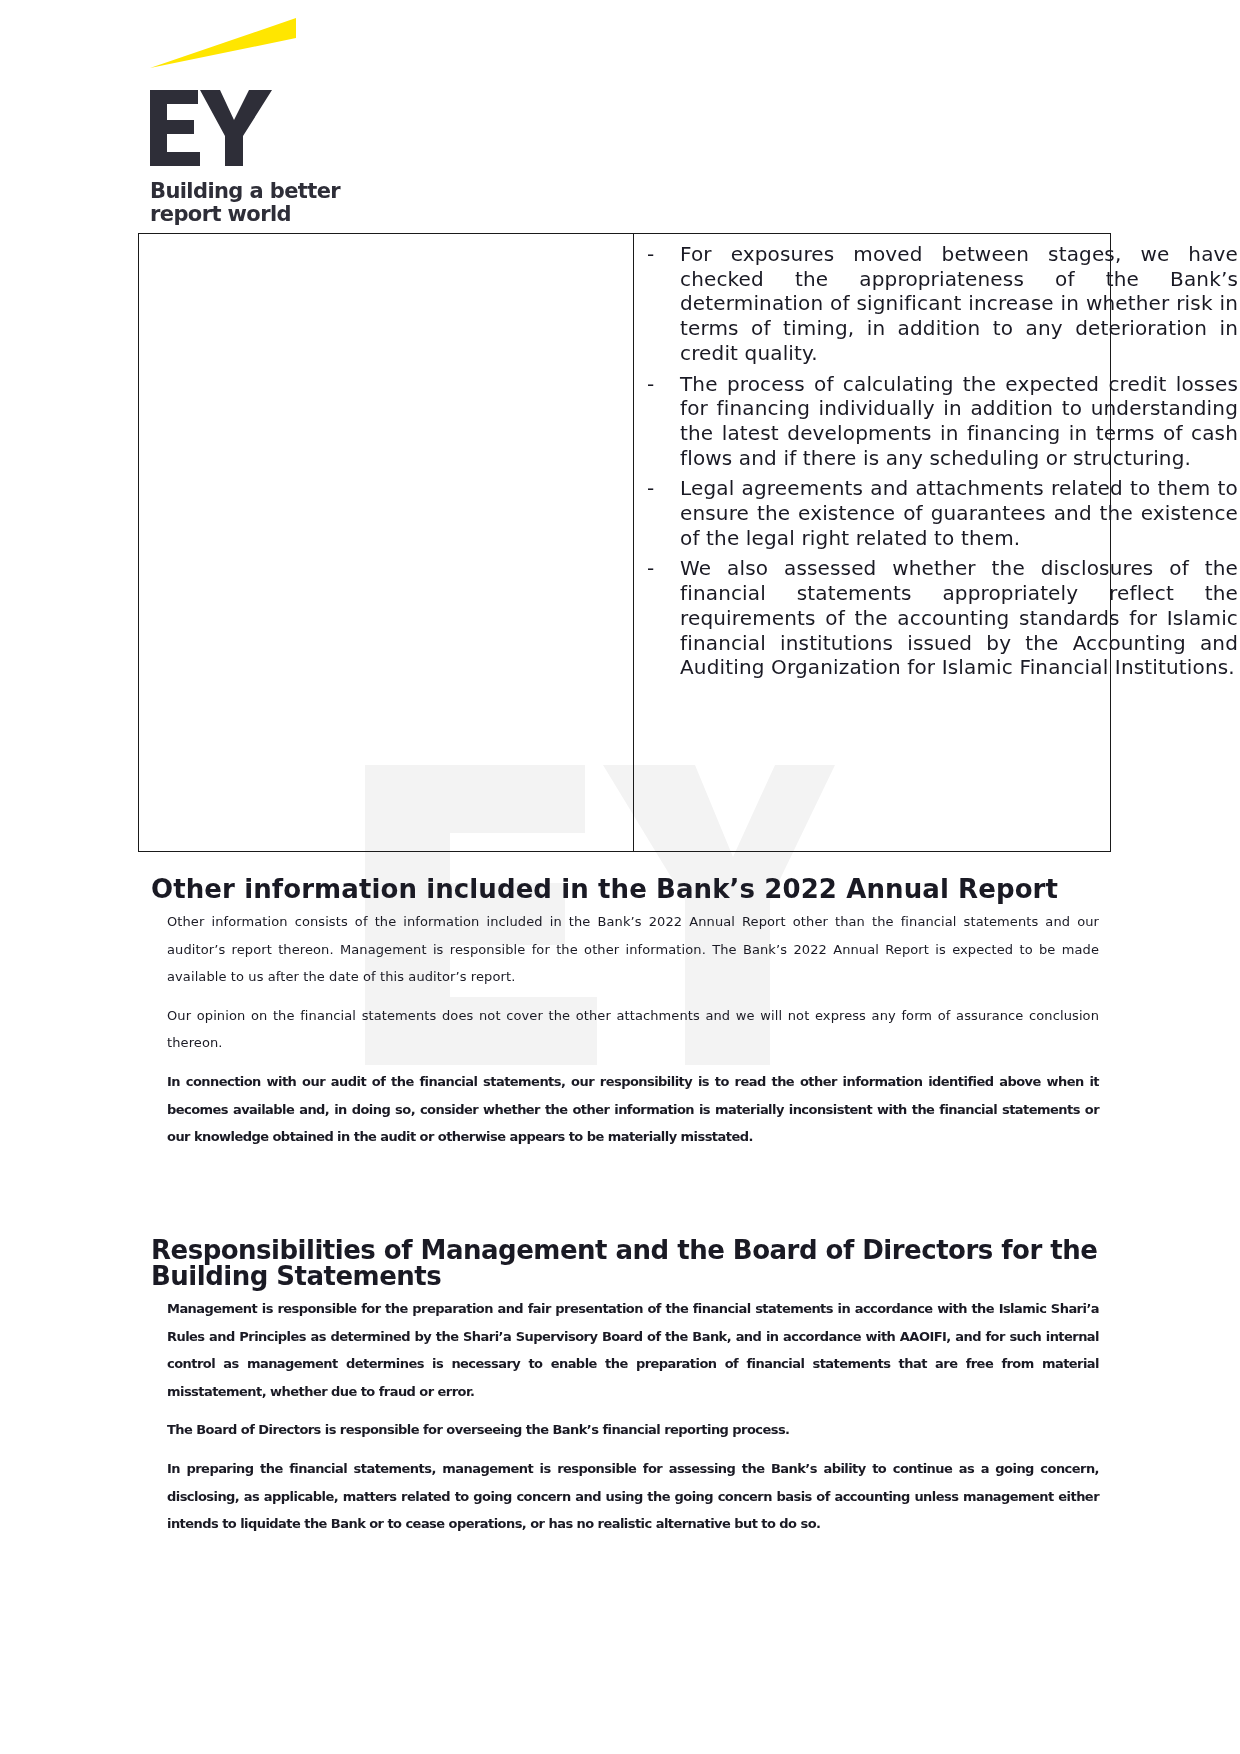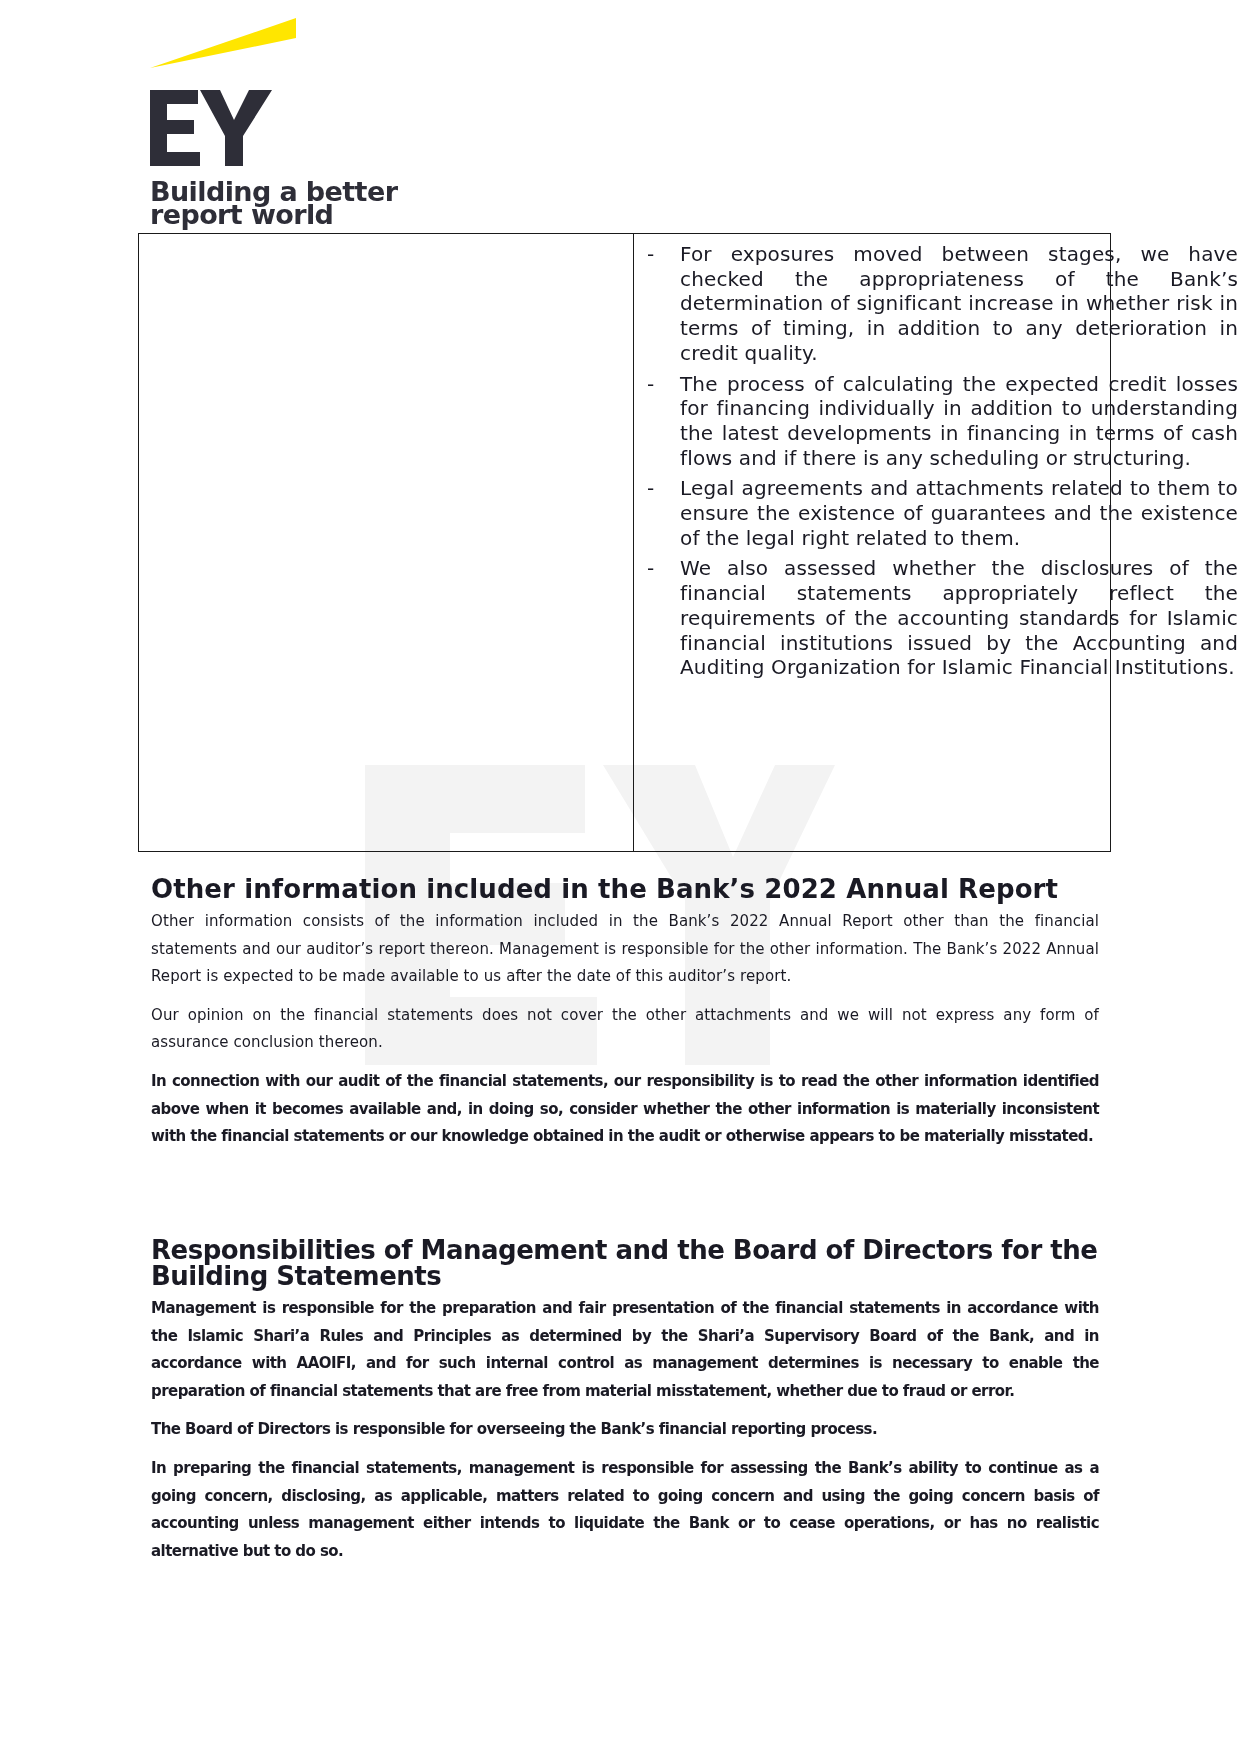--- a/index.html
+++ b/index.html
@@ -2,32 +2,32 @@
 <html><head>
 <meta charset="utf-8">
 <style>
   html, body { margin:0; padding:0; background:#ffffff; }
   body { width:1240px; height:1754px; position:relative; overflow:hidden;
          font-family:"DejaVu Sans", "Liberation Sans", sans-serif; color:#1a1a24; }
   .logo { position:absolute; left:150px; top:16px; width:200px; height:215px; }
   .logo .beam { position:absolute; left:0; top:0; }
   .logo .ey { position:absolute; left:0; top:74px; }
   .tagline { position:absolute; left:150px; top:180px; font-family:"DejaVu Sans", sans-serif;
-             font-weight:bold; font-size:27px; line-height:23px; color:#2e2e38; letter-spacing:-0.6px; }
+             font-weight:bold; font-size:21px; line-height:23px; color:#2e2e38; letter-spacing:-0.6px; }
   .watermark { position:absolute; left:365px; top:765px; width:470px; height:300px; z-index:0; }
   .table { position:absolute; left:138px; top:233px; width:971px; height:617px;
            border:1.5px solid #1a1a1a; z-index:1; }
   .table .divider { position:absolute; left:494px; top:0; bottom:0; border-left:1.2px solid #1a1a1a; }
   .bullets { position:absolute; left:508px; top:8px; width:591px; margin:0; padding:0; list-style:none; }
   .bullets li { position:relative; padding-left:33px; margin-bottom:6px; font-size:20px; line-height:24.7px;
                 text-align:justify; letter-spacing:0.15px; }
   .bullets li .dash { position:absolute; left:0; top:0; }
   .section { position:absolute; left:151px; width:948px; z-index:1; }
   .section h2 { font-size:26px; font-weight:bold; margin:0 0 6px 0; line-height:26px; letter-spacing:0.1px; }
-  .section p { font-size:15px; line-height:27.6px; margin:0 0 11px 0; text-align:justify; letter-spacing:0.1px; }
+  .section p { font-size:13px; line-height:27.6px; margin:0 0 11px 16px; text-align:justify; letter-spacing:0.1px; }
   .section p.cond { letter-spacing:-0.55px;font-weight:bold; }
 </style>
 </head>
 <body>
 
 <div class="logo">
   <svg class="beam" width="150" height="56" viewBox="0 0 150 56">
     <polygon points="0,52 146,2 146,22" fill="#FFE600"></polygon>
   </svg>
   <svg class="ey" width="126" height="76" viewBox="0 0 126 76">

